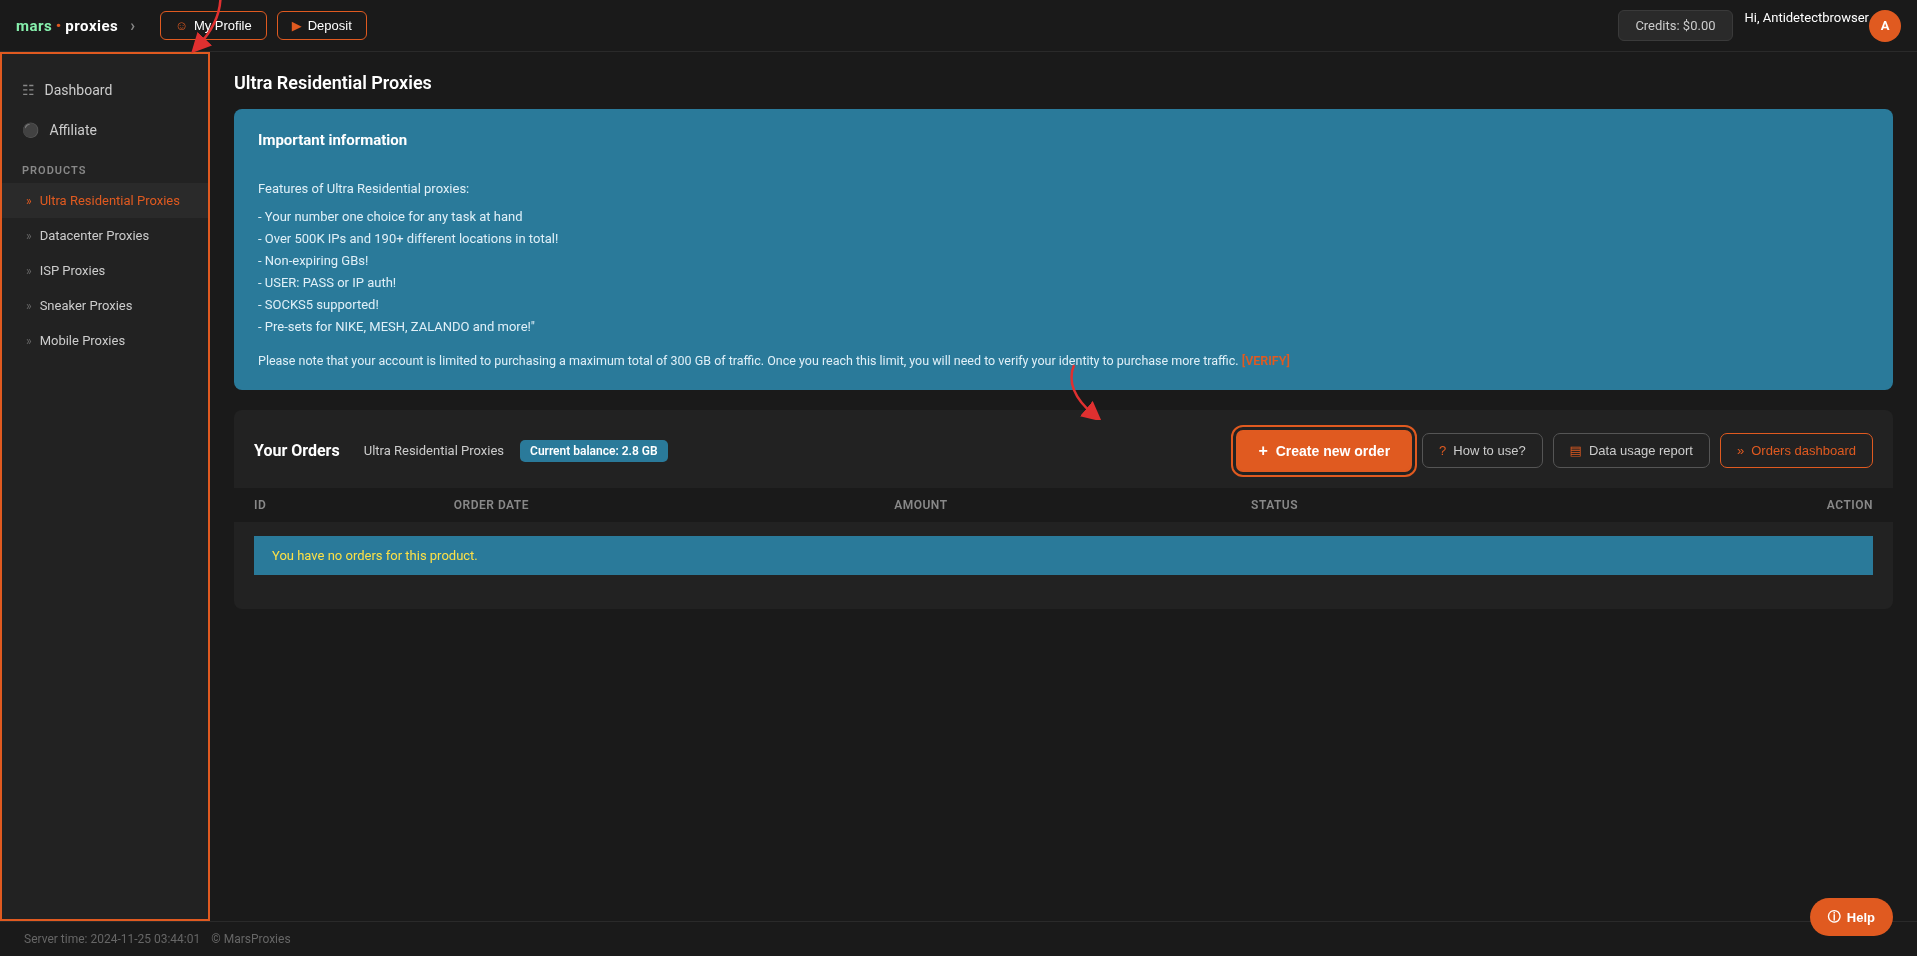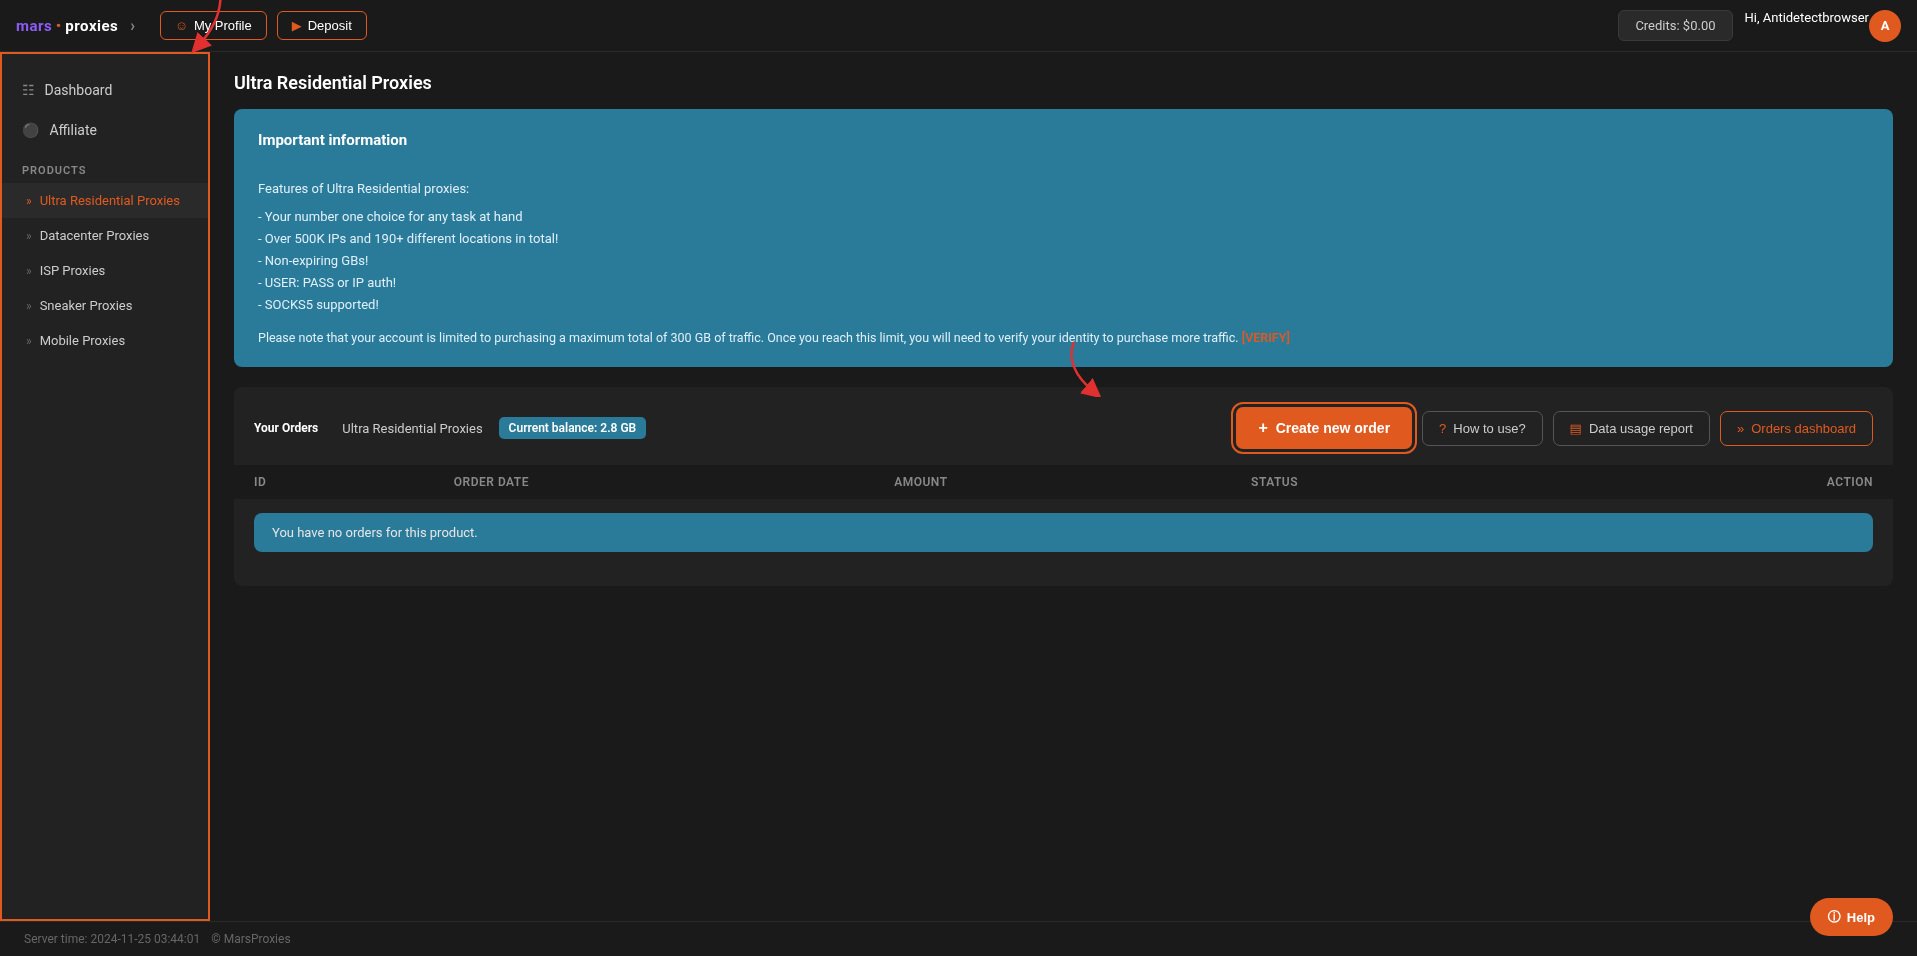--- a/index.html
+++ b/index.html
@@ -200,21 +200,21 @@
       padding: 20px 0;
     }
     .orders-header {
       display: flex;
       align-items: center;
       padding: 0 20px 16px;
       gap: 16px;
       flex-wrap: wrap;
     }
     .orders-title {
-      font-size: 12px;
+      font-size: 16px;
       font-weight: 700;
       color: #fff;
       margin-right: 8px;
     }
     .orders-product-label {
       font-size: 13px;
       color: #ccc;
     }
     .balance-badge {
       background: #2a7a9a;
@@ -286,24 +286,24 @@
       color: #888;
       letter-spacing: 0.5px;
       text-transform: uppercase;
     }
     .orders-table th:last-child { text-align: right; }
     .no-orders-row td {
       padding: 14px 20px;
     }
     .no-orders-cell {
       background: #2a7a9a;
-      border-radius: 8px;
+      border-radius: 0;
       padding: 12px 18px;
       font-size: 13px;
-      color: #e5e5e5;
+      color: #fde047;
     }
 
     
     .footer {
       background: #1a1a1a;
       padding: 10px 24px;
       font-size: 12px;
       color: #666;
       border-top: 1px solid #2a2a2a;
     }
@@ -333,21 +333,21 @@
       pointer-events: none;
       z-index: 10;
     }
   </style>
 </head>
 <body>
 
 <div class="topnav">
   <div class="logo">
     <span style="display:flex;align-items:center;gap:3px;">
-      <span style="color:#8b5cf6;font-weight:700;font-size:15px;">mars</span>
+      <span style="color:#86efac;font-weight:700;font-size:15px;">mars</span>
         <span style="color:#e05a20;font-size:22px;line-height:1;">·</span>
         <span style="color:#fff;font-weight:700;font-size:15px;">proxies</span>
     </span>
     <span style="color:#888;font-size:16px;margin-left:6px;">›</span>
   </div>
   <div class="topnav-actions">
     <button class="btn-profile">
       <span style="color:#e05a20;">☺</span>
       <span>My Profile</span>
     </button>
@@ -423,20 +423,21 @@
 
     <div class="info-box">
       <div class="info-box-title">Important information</div>
       <div class="info-box-subtitle">Features of Ultra Residential proxies:</div>
       <div class="info-box-list">
         <div>- Your number one choice for any task at hand</div>
         <div>- Over 500K IPs and 190+ different locations in total!</div>
         <div>- Non-expiring GBs!</div>
         <div>- USER: PASS or IP auth!</div>
         <div>- SOCKS5 supported!</div>
+        <div>- Pre-sets for NIKE, MESH, ZALANDO and more!"</div>
       </div>
       <div class="info-box-notice">
         <span>Please note that your account is limited to purchasing a maximum total of 300 GB of traffic. Once you reach this limit, you will need to verify your identity to purchase more traffic.</span>
         <span class="verify-link">[VERIFY]</span>
       </div>
     </div>
 
     <div class="orders-section" style="position:relative;">
 
       <svg style="position:absolute;top:-50px;left:820px;pointer-events:none;z-index:10;" width="80" height="60" viewBox="0 0 80 60">

